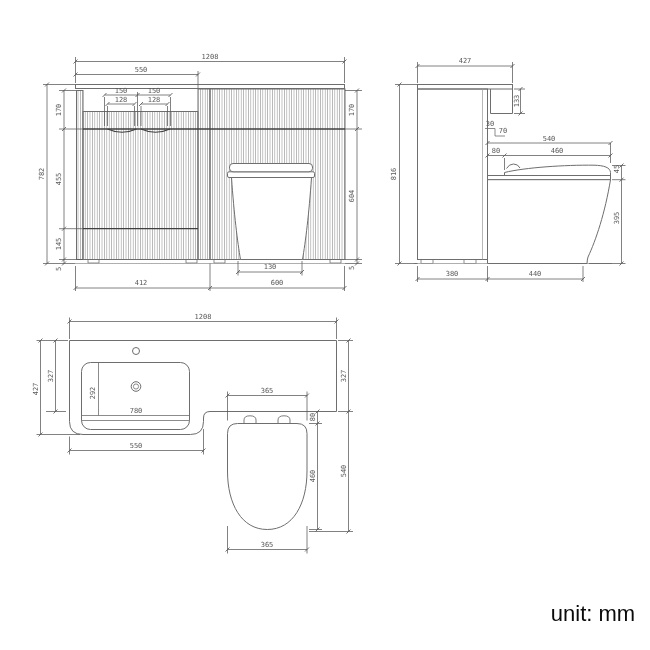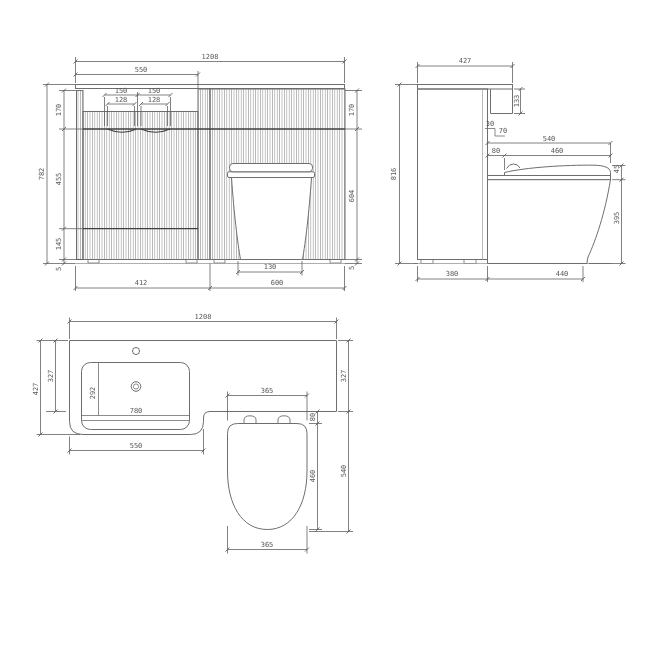--- a/index.html
+++ b/index.html
@@ -103,29 +103,30 @@
 <span class="dim rot" style="left:517px;top:101px">133</span>
 <span class="dim rot" style="left:394px;top:174px">816</span>
 <span class="dim" style="left:490px;top:124px">30</span>
 <span class="dim" style="left:503px;top:131px">70</span>
 <span class="dim" style="left:549px;top:139px">540</span>
 <span class="dim" style="left:496px;top:151px">80</span>
 <span class="dim" style="left:557px;top:151px">460</span>
 <span class="dim rot" style="left:617px;top:169px">45</span>
 <span class="dim rot" style="left:617px;top:218px">395</span>
 <span class="dim" style="left:452px;top:274px">380</span>
-<span class="dim" style="left:562px;top:274px">440</span>
+<span class="dim" style="left:535px;top:274px">440</span>
 
 <span class="dim" style="left:203px;top:317px">1208</span>
 <span class="dim rot" style="left:36px;top:389px">427</span>
 <span class="dim rot" style="left:51px;top:376px">327</span>
 <span class="dim rot" style="left:344px;top:376px">327</span>
 <span class="dim rot" style="left:344px;top:471px">540</span>
 <span class="dim rot" style="left:313px;top:417px">80</span>
 <span class="dim rot" style="left:313px;top:476px">460</span>
 <span class="dim" style="left:267px;top:391px">365</span>
 <span class="dim" style="left:267px;top:545px">365</span>
 <span class="dim" style="left:136px;top:446px">550</span>
 <span class="dim rot" style="left:93px;top:393px">292</span>
 <span class="dim" style="left:136px;top:411px">780</span>
 
+<div class="unit" style="left:593px;top:614px">unit: mm</div>
 
 </div>
 
 </body></html>

